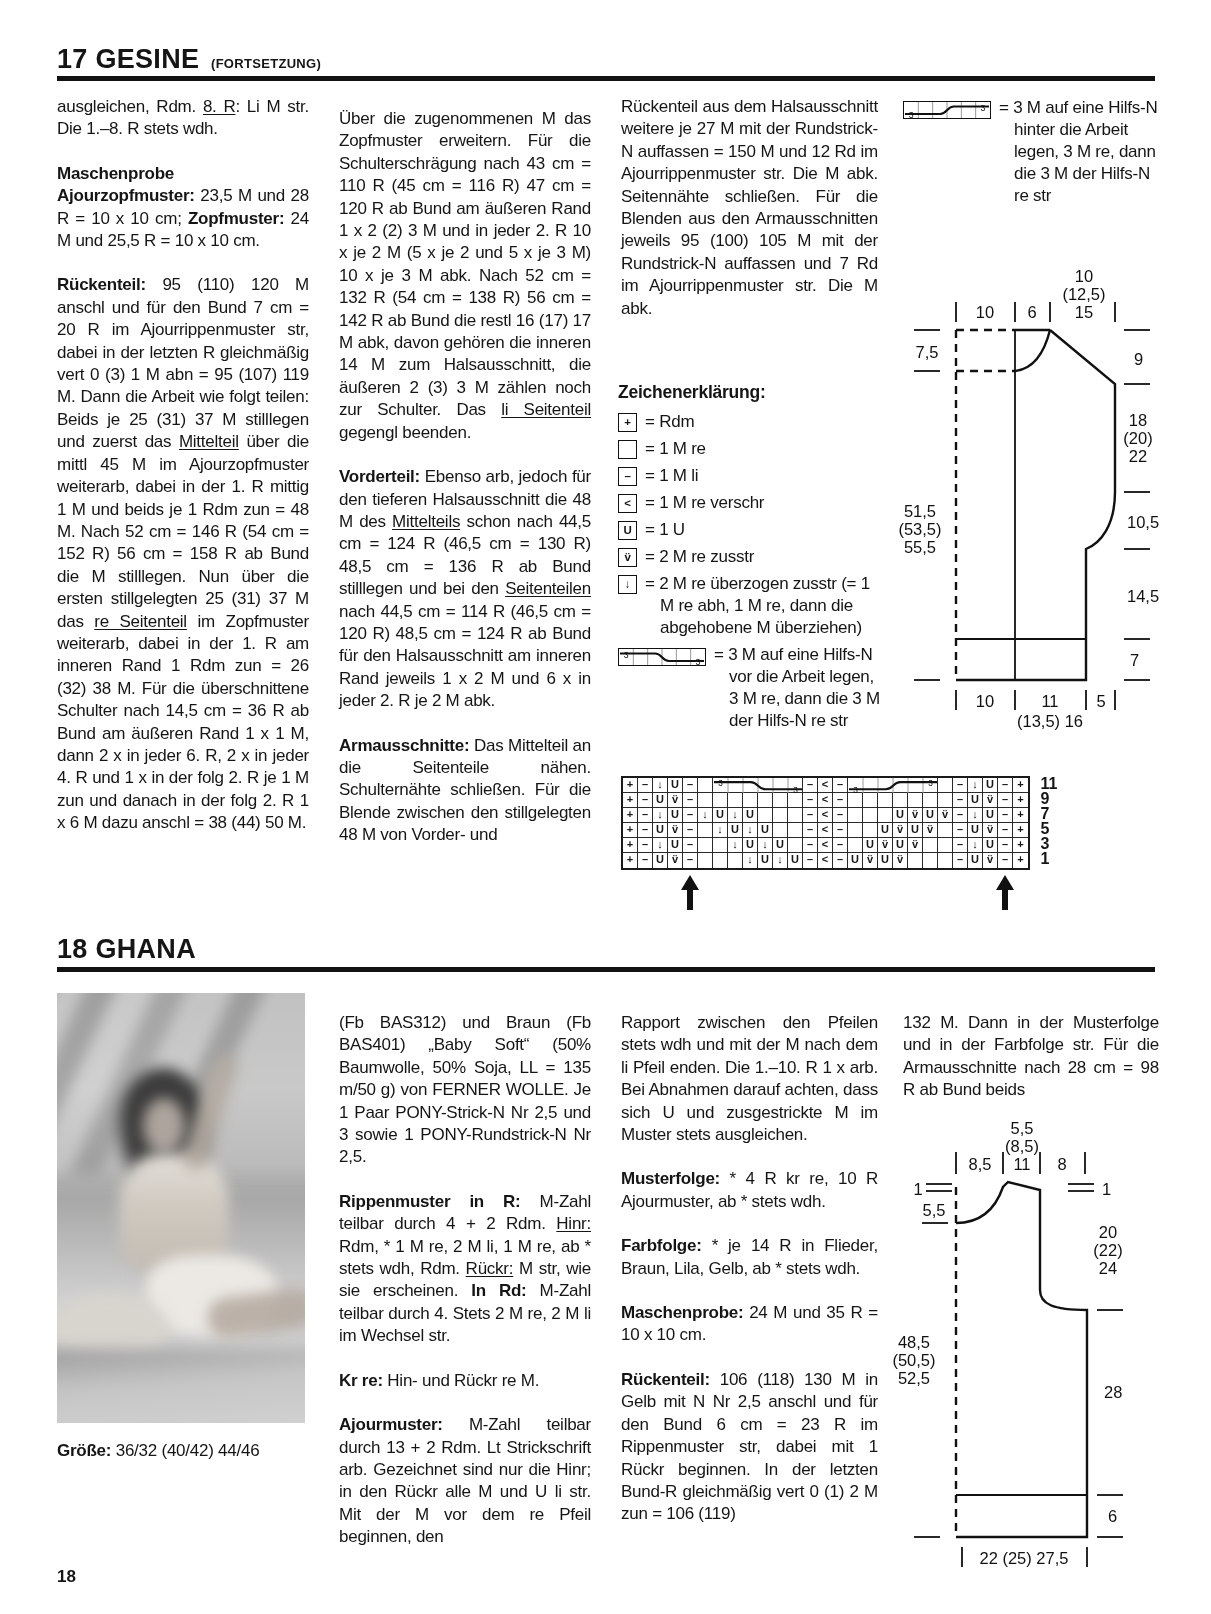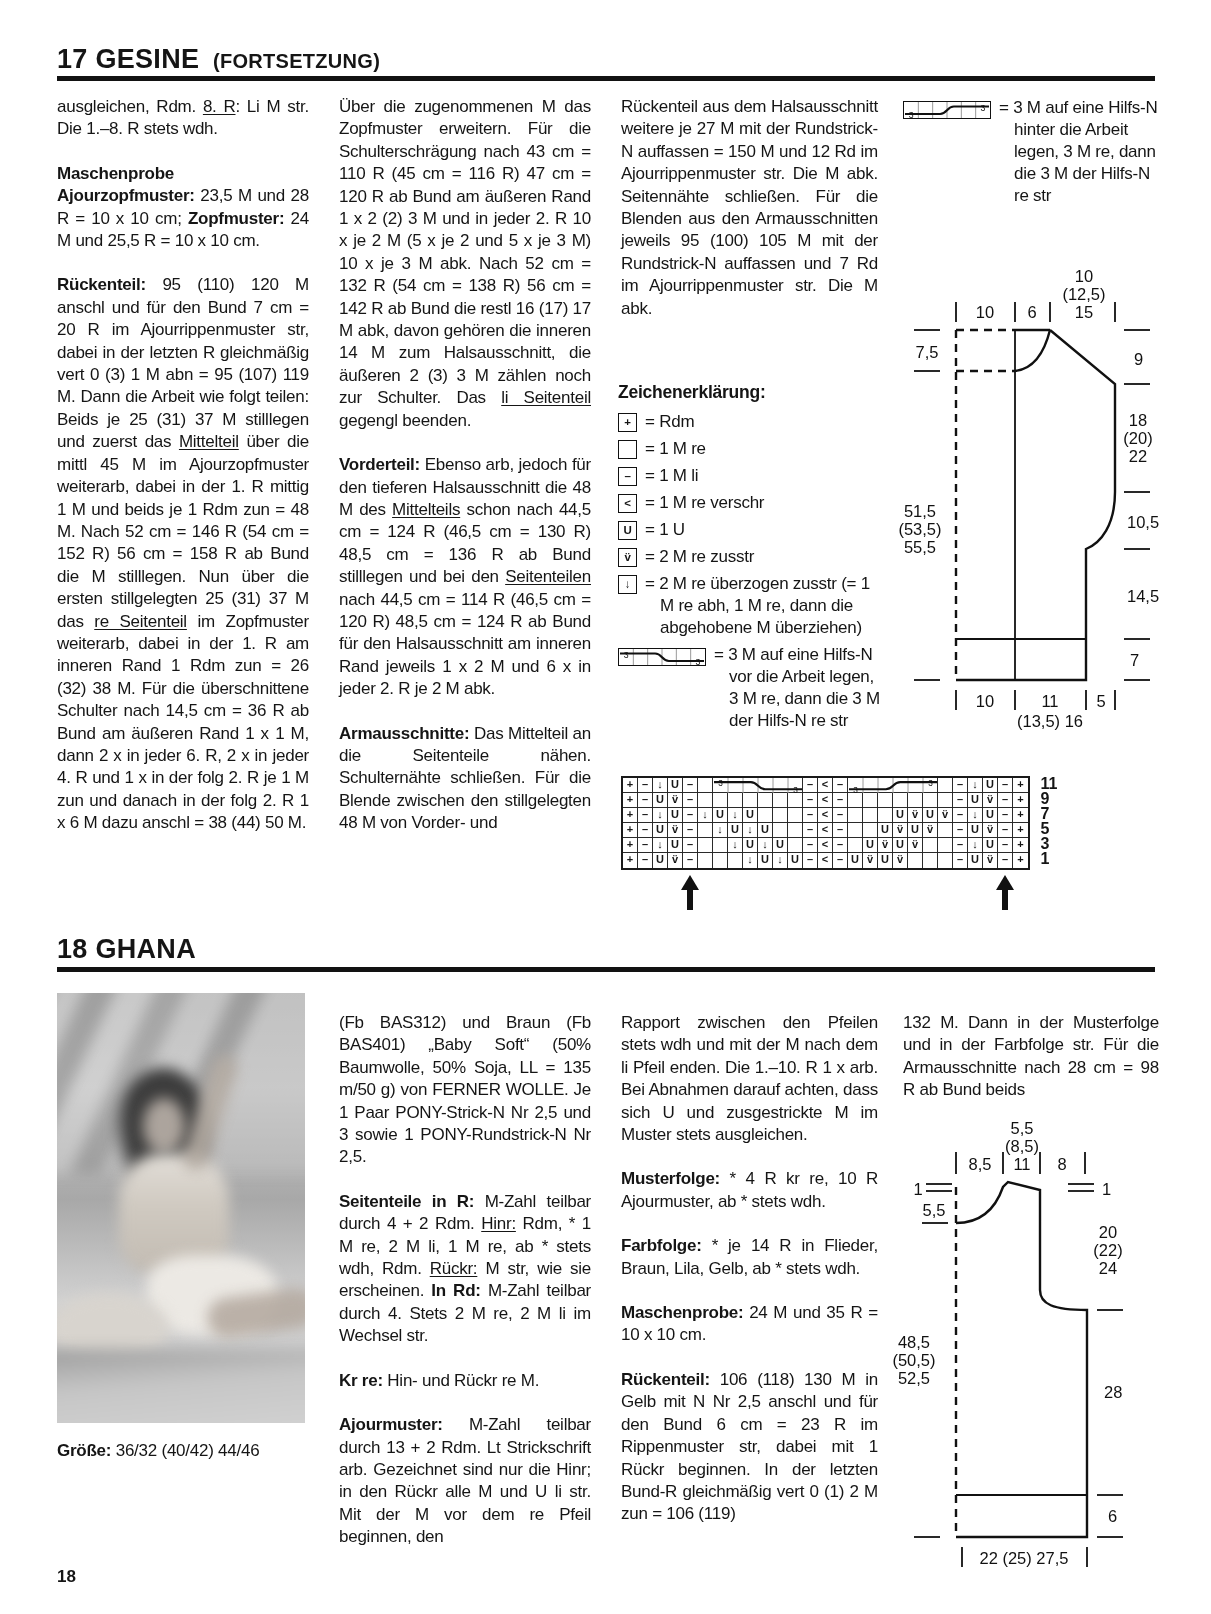--- a/index.html
+++ b/index.html
@@ -1,21 +1,21 @@
 <!DOCTYPE html>
 <html lang="de"><head>
 <meta charset="utf-8">
 <style>
   html,body{margin:0;padding:0;background:#e8e8e8;}
   .page{position:relative;width:1211px;height:1614px;background:#ffffff;
         font-family:"Liberation Sans","DejaVu Sans",sans-serif;color:#151515;overflow:hidden;}
   .abs{position:absolute;}
   .rule{height:5px;background:#121212;}
   .section-head{font-size:27px;font-weight:bold;letter-spacing:.3px;white-space:nowrap;}
-  .section-head .suffix{font-size:20px;}
+  .section-head .suffix{font-size:13px;}
   .col{position:absolute;font-size:17px;line-height:22.4px;letter-spacing:-0.25px;text-align:justify;}
   .para{margin:0;}
   .para + .para{margin-top:22px;}
   .b{font-weight:bold;margin-top:16px;}
   .u{text-decoration:underline;text-underline-offset:2px;}
   
   .legend{position:absolute;font-size:17px;letter-spacing:-0.25px;}
   .legend-title{font-weight:bold;margin:0 0 8px 0;font-size:17.5px;}
   .legend-item{display:flex;align-items:flex-start;margin:0 0 5px 0;line-height:22px;}
   .symbox{flex:0 0 auto;width:17px;height:17px;border:1.6px solid #111;margin:2px 8px 0 0;
@@ -54,21 +54,21 @@
     <span>17 GESINE</span>
     <span class="suffix">&nbsp;<span>(FORTSETZUNG)</span></span>
   </div>
   <div class="abs rule" style="left:57px;top:76px;width:1098px;"></div>
 
   <div class="col" style="left:57px;top:96px;width:252px;">
       <p class="para"><span>ausgleichen, Rdm. </span><span class="u">8. R</span><span>: Li M str. Die 1.–8. R stets wdh.</span></p>
       <p class="para"><span class="b">Maschenprobe Ajourzopfmuster: </span><span>23,5 M und 28 R = 10 x 10 cm; </span><span class="b">Zopfmuster: </span><span>24 M und 25,5 R = 10 x 10 cm.</span></p>
       <p class="para"><span class="b">Rückenteil: </span><span>95 (110) 120 M anschl und für den Bund 7 cm = 20 R im Ajourrippenmuster str, dabei in der letzten R gleichmäßig vert 0 (3) 1 M abn = 95 (107) 119 M. Dann die Arbeit wie folgt teilen: Beids je 25 (31) 37 M stilllegen und zuerst das </span><span class="u">Mittelteil</span><span> über die mittl 45 M im Ajourzopfmuster weiterarb, dabei in der 1. R mittig 1 M und beids je 1 Rdm zun = 48 M. Nach 52 cm = 146 R (54 cm = 152 R) 56 cm = 158 R ab Bund die M stilllegen. Nun über die ersten stillgelegten 25 (31) 37 M das </span><span class="u">re Seitenteil</span><span> im Zopfmuster weiterarb, dabei in der 1. R am inneren Rand 1 Rdm zun = 26 (32) 38 M. Für die überschnittene Schulter nach 14,5 cm = 36 R ab Bund am äußeren Rand 1 x 1 M, dann 2 x in jeder 6. R, 2 x in jeder 4. R und 1 x in der folg 2. R je 1 M zun und danach in der folg 2. R 1 x 6 M dazu anschl = 38 (44) 50 M.</span></p>
     </div>
-  <div class="col" style="left:339px;top:96px;width:252px;">
+  <div class="col" style="left:339px;top:108px;width:252px;">
       <p class="para"><span>Über die zugenommenen M das Zopfmuster erweitern. Für die Schulterschrägung nach 43 cm = 110 R (45 cm = 116 R) 47 cm = 120 R ab Bund am äußeren Rand 1 x 2 (2) 3 M und in jeder 2. R 10 x je 2 M (5 x je 2 und 5 x je 3 M) 10 x je 3 M abk. Nach 52 cm = 132 R (54 cm = 138 R) 56 cm = 142 R ab Bund die restl 16 (17) 17 M abk, davon gehören die inneren 14 M zum Halsausschnitt, die äußeren 2 (3) 3 M zählen noch zur Schulter. Das </span><span class="u">li Seitenteil</span><span> gegengl beenden.</span></p>
       <p class="para"><span class="b">Vorderteil: </span><span>Ebenso arb, jedoch für den tieferen Halsausschnitt die 48 M des </span><span class="u">Mittelteils</span><span> schon nach 44,5 cm = 124 R (46,5 cm = 130 R) 48,5 cm = 136 R ab Bund stilllegen und bei den </span><span class="u">Seitenteilen</span><span> nach 44,5 cm = 114 R (46,5 cm = 120 R) 48,5 cm = 124 R ab Bund für den Halsausschnitt am inneren Rand jeweils 1 x 2 M und 6 x in jeder 2. R je 2 M abk.</span></p>
       <p class="para"><span class="b">Armausschnitte: </span><span>Das Mittelteil an die Seitenteile nähen. Schulternähte schließen. Für die Blende zwischen den stillgelegten 48 M von Vorder- und</span></p>
     </div>
   <div class="col" style="left:621px;top:96px;width:257px;">
       <p class="para"><span>Rückenteil aus dem Halsausschnitt weitere je 27 M mit der Rundstrick-N auffassen = 150 M und 12 Rd im Ajourrippenmuster str. Die M abk. Seitennähte schließen. Für die Blenden aus den Armausschnitten jeweils 95 (100) 105 M mit der Rundstrick-N auffassen und 7 Rd im Ajourrippenmuster str. Die M abk.</span></p>
     </div>
 
   <div class="legend" style="left:618px;top:382px;width:264px;">
     <p class="legend-title">Zeichenerklärung:</p>
@@ -392,21 +392,21 @@
     <div class="soft" style="left:150px;top:300px;width:110px;height:40px;border-radius:20px;transform:rotate(-8deg);background:#b3a89e;opacity:.85;"></div>
     <div class="soft" style="left:-8px;top:300px;width:120px;height:70px;border-radius:50%;background:#d8d4ce;"></div>
     <div class="soft" style="left:-20px;top:356px;width:300px;height:90px;background:linear-gradient(175deg,#9c9c9c 0%,#c6c6c6 40%,#d4d4d4 100%);"></div>
   </div>
 
   <div class="col" style="left:57px;top:1440px;width:252px;">
       <p class="para"><span class="b">Größe: </span><span>36/32 (40/42) 44/46</span></p>
     </div>
   <div class="col" style="left:339px;top:1012px;width:252px;">
       <p class="para"><span>(Fb BAS312) und Braun (Fb BAS401) „Baby Soft“ (50% Baumwolle, 50% Soja, LL = 135 m/50 g) von FERNER WOLLE. Je 1 Paar PONY-Strick-N Nr 2,5 und 3 sowie 1 PONY-Rundstrick-N Nr 2,5.</span></p>
-      <p class="para"><span class="b">Seitenteile in R: </span><span>M-Zahl teilbar durch 4 + 2 Rdm. </span><span class="u">Hinr:</span><span> Rdm, * 1 M re, 2 M li, 1 M re, ab * stets wdh, Rdm. </span><span class="u">Rückr:</span><span> M str, wie sie erscheinen. </span><span class="b">In Rd: </span><span>M-Zahl teilbar durch 4. Stets 2 M re, 2 M li im Wechsel str.</span></p>
+      <p class="para"><span class="b">Rippenmuster in R: </span><span>M-Zahl teilbar durch 4 + 2 Rdm. </span><span class="u">Hinr:</span><span> Rdm, * 1 M re, 2 M li, 1 M re, ab * stets wdh, Rdm. </span><span class="u">Rückr:</span><span> M str, wie sie erscheinen. </span><span class="b">In Rd: </span><span>M-Zahl teilbar durch 4. Stets 2 M re, 2 M li im Wechsel str.</span></p>
       <p class="para"><span class="b">Kr re: </span><span>Hin- und Rückr re M.</span></p>
       <p class="para"><span class="b">Ajourmuster: </span><span>M-Zahl teilbar durch 13 + 2 Rdm. Lt Strickschrift arb. Gezeichnet sind nur die Hinr; in den Rückr alle M und U li str. Mit der M vor dem re Pfeil beginnen, den</span></p>
     </div>
   <div class="col" style="left:621px;top:1012px;width:257px;">
       <p class="para"><span>Rapport zwischen den Pfeilen stets wdh und mit der M nach dem li Pfeil enden. Die 1.–10. R 1 x arb. Bei Abnahmen darauf achten, dass sich U und zusgestrickte M im Muster stets ausgleichen.</span></p>
       <p class="para"><span class="b">Musterfolge: </span><span>* 4 R kr re, 10 R Ajourmuster, ab * stets wdh.</span></p>
       <p class="para"><span class="b">Farbfolge: </span><span>* je 14 R in Flieder, Braun, Lila, Gelb, ab * stets wdh.</span></p>
       <p class="para"><span class="b">Maschenprobe: </span><span>24 M und 35 R = 10 x 10 cm.</span></p>
       <p class="para"><span class="b">Rückenteil: </span><span>106 (118) 130 M in Gelb mit N Nr 2,5 anschl und für den Bund 6 cm = 23 R im Rippenmuster str, dabei mit 1 Rückr beginnen. In der letzten Bund-R gleichmäßig vert 0 (1) 2 M zun = 106 (119)</span></p>
     </div>

